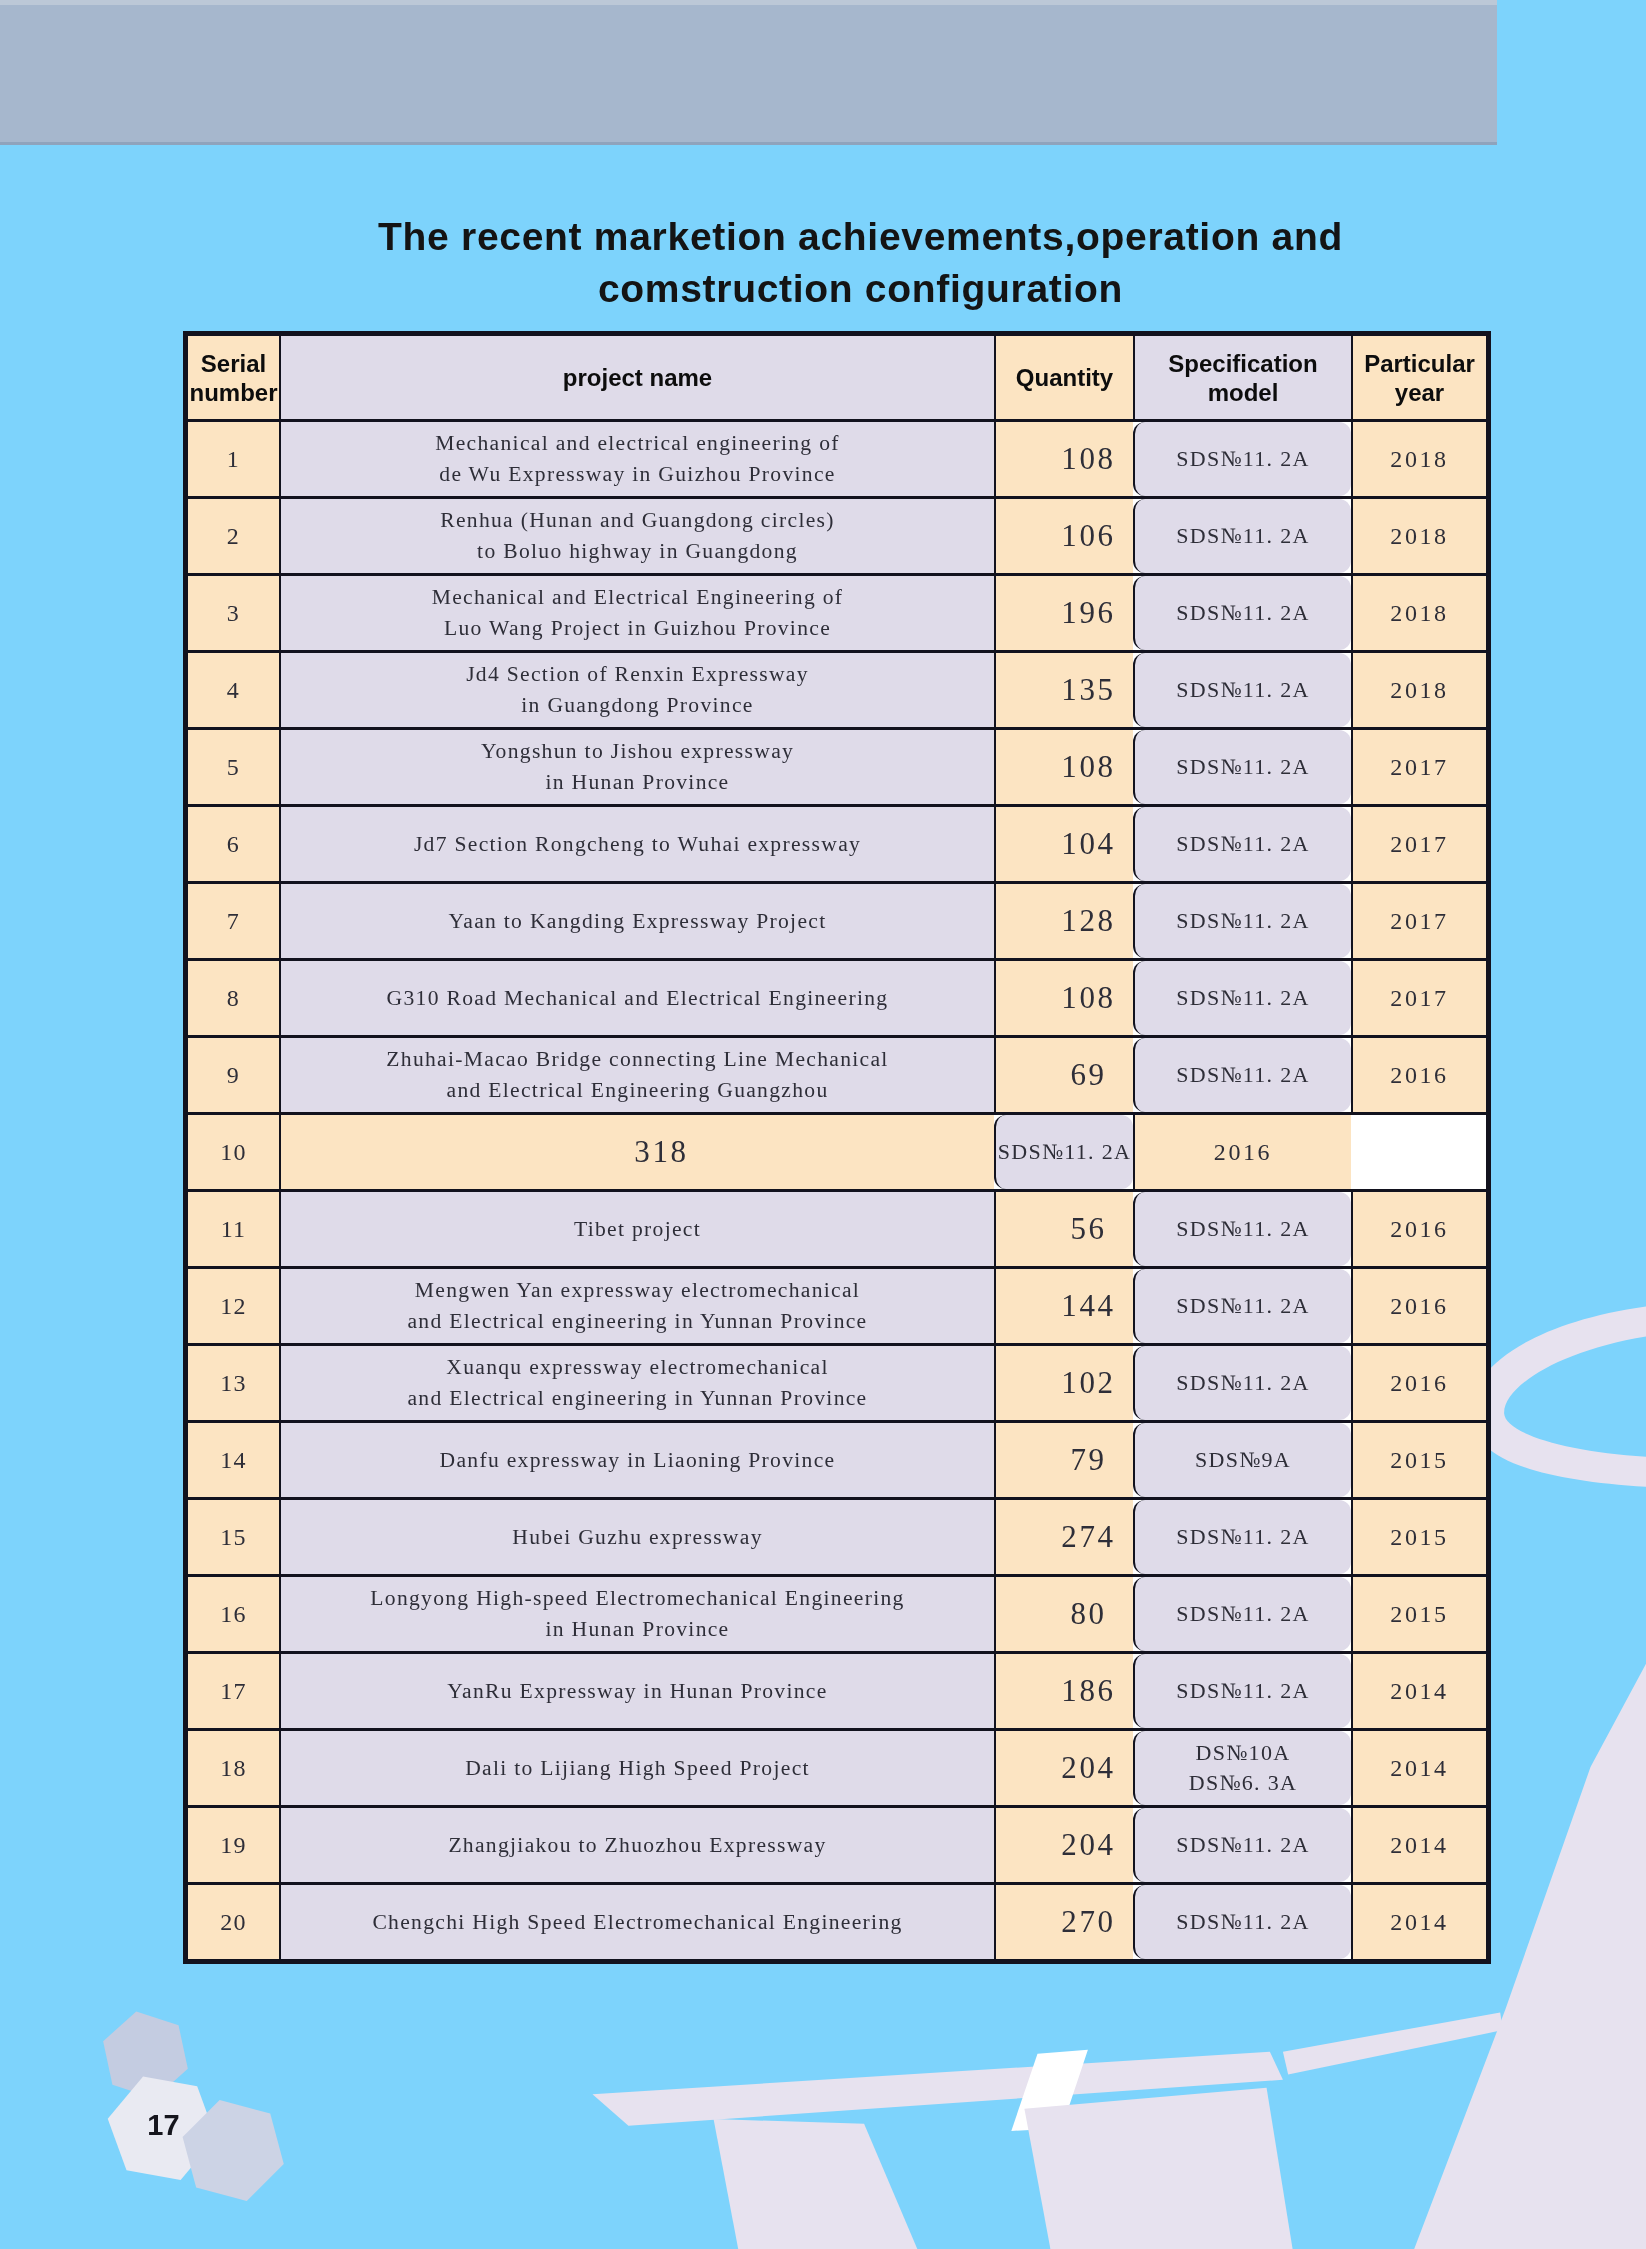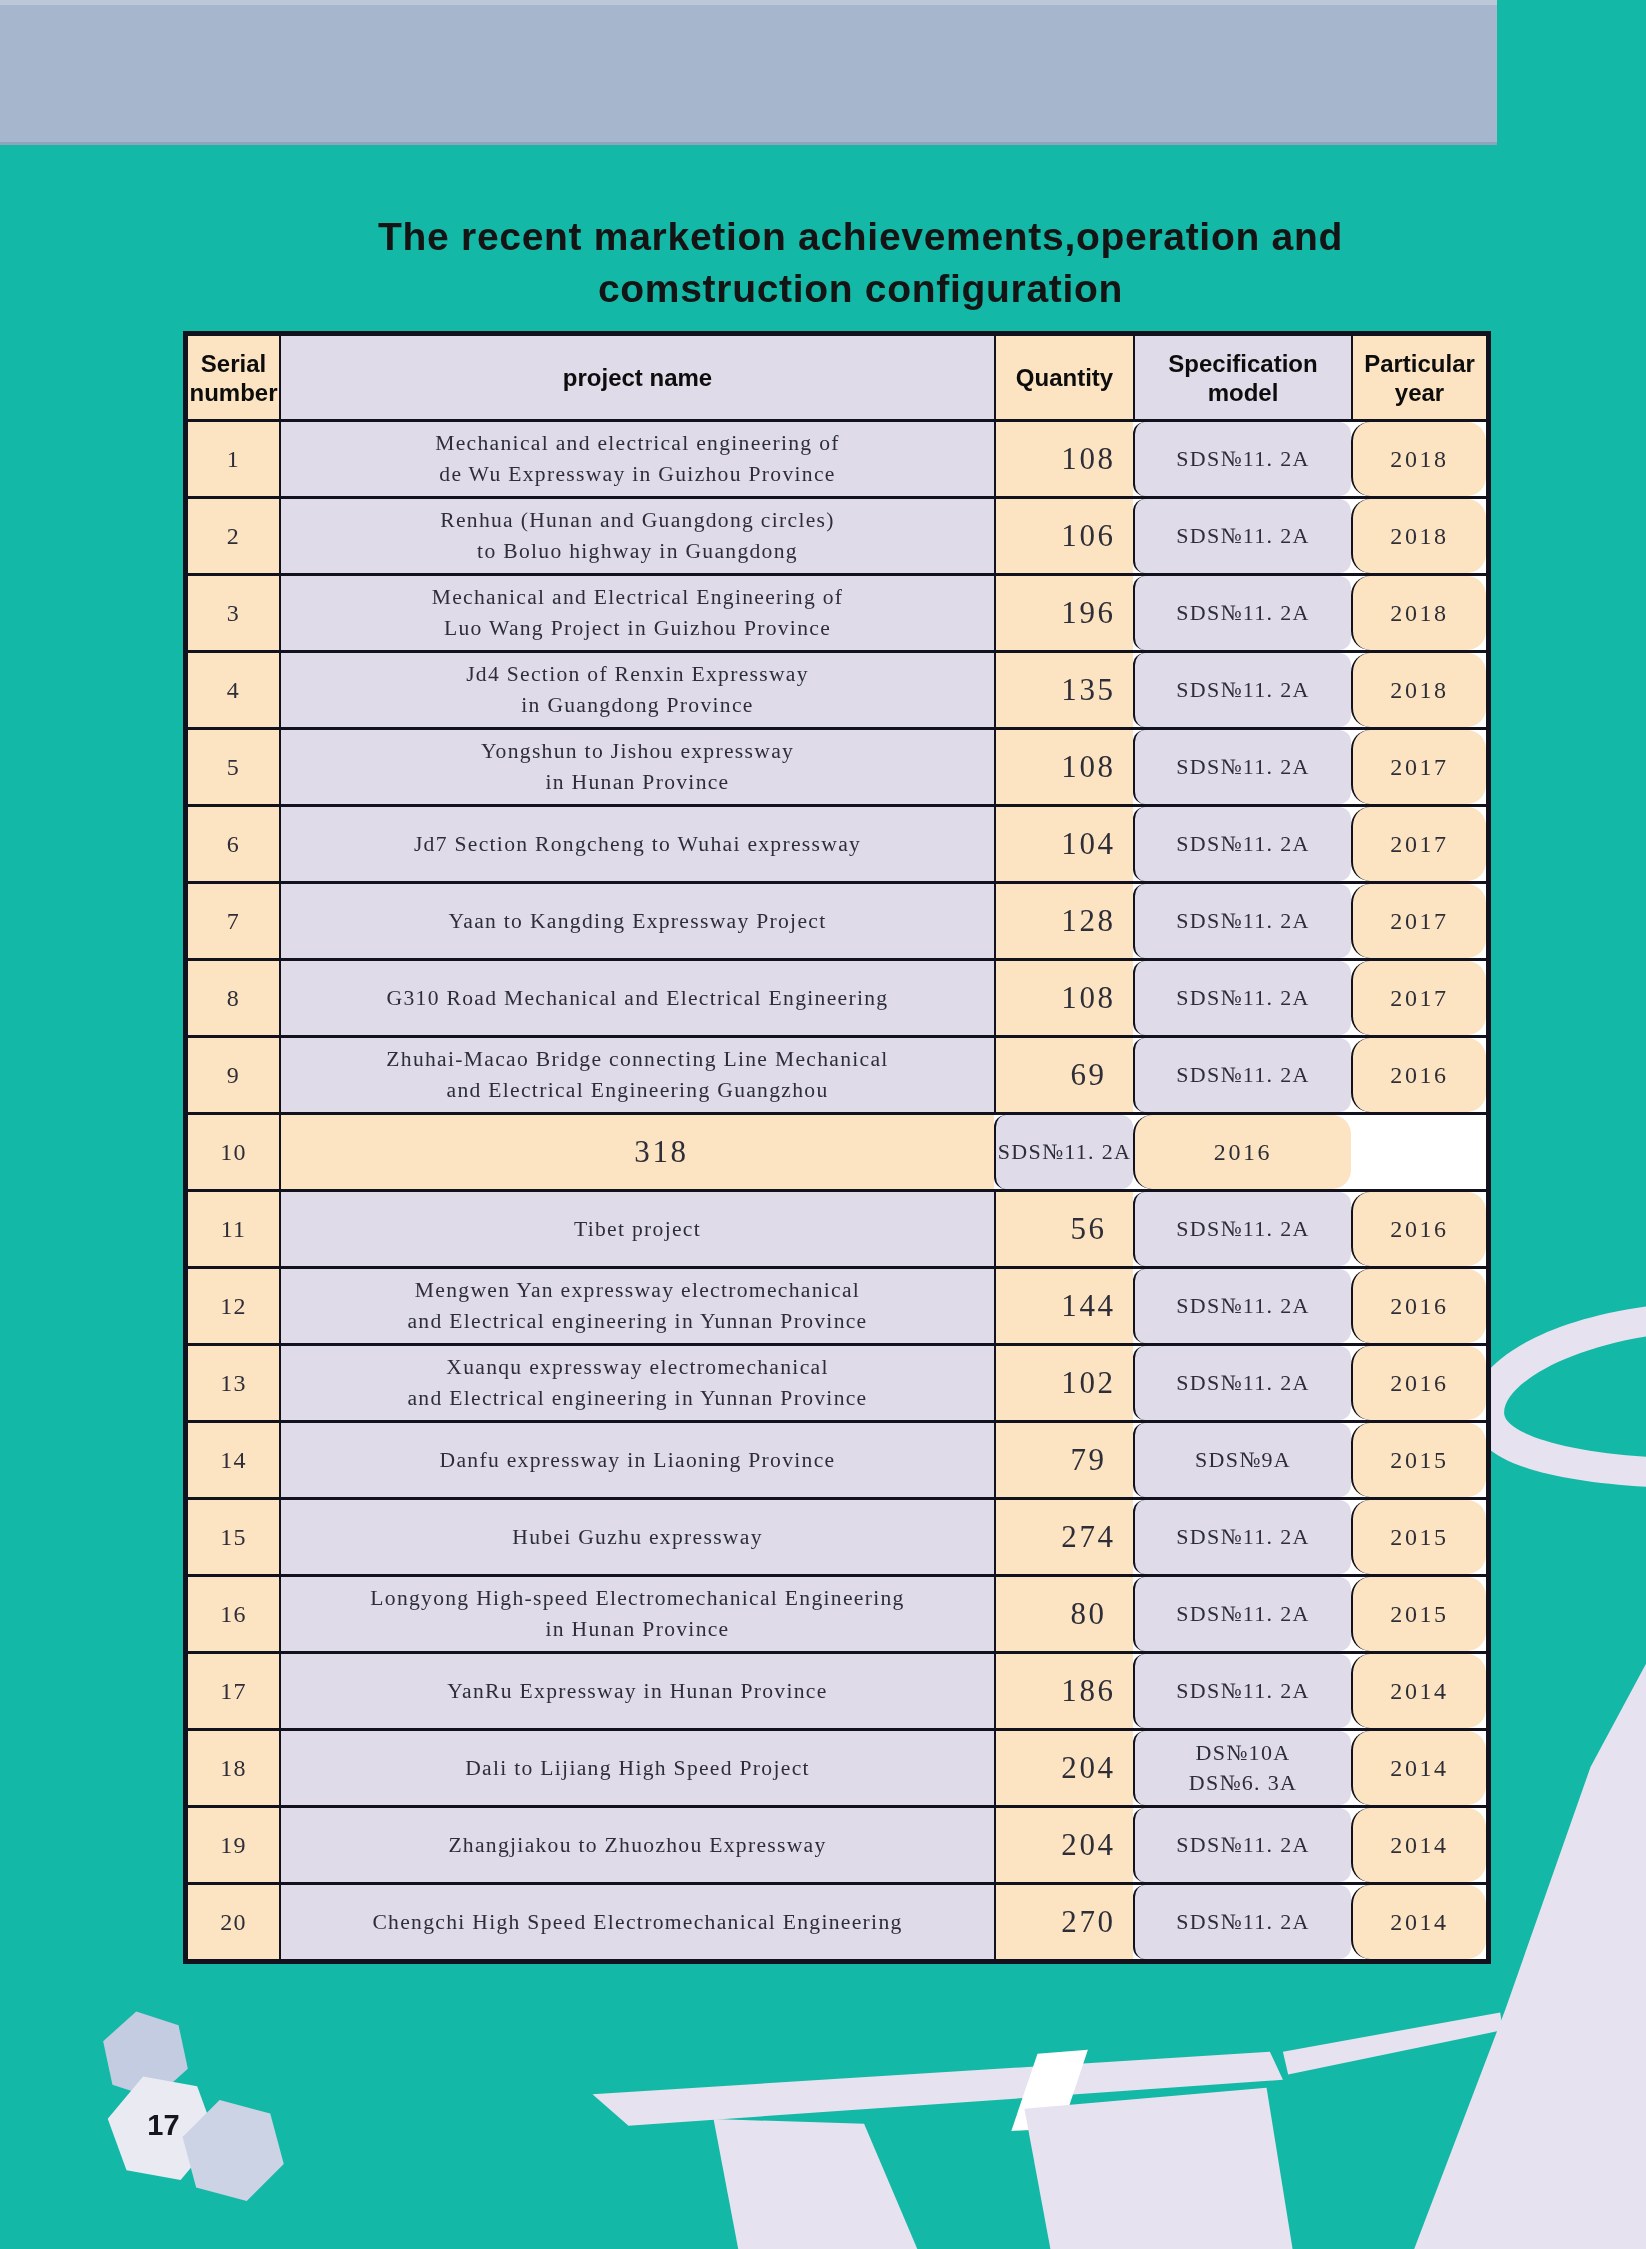--- a/index.html
+++ b/index.html
@@ -3,21 +3,21 @@
 <meta charset="utf-8">
 <style>
   :root{
     --border:#12121e;
     --peach:#fce4c2;
     --lav:#dfdbe9;
     --decor:#e7e2ef;
   }
   *{margin:0;padding:0;box-sizing:border-box;}
   body{background:#888;font-family:"Liberation Sans",sans-serif;}
-  .page{position:relative;width:1647px;height:2250px;background:#14b8a6;overflow:hidden;margin:0 auto;}
+  .page{position:relative;width:1647px;height:2250px;background:#7dd3fc;overflow:hidden;margin:0 auto;}
 
   .top-band{position:absolute;left:0;top:0;width:1497px;height:145px;
     background:#a6b7cd;border-top:5.2px solid #bcc8d7;border-bottom:3.9px solid #8fa3bc;z-index:1;}
 
   .decor-svg{position:absolute;left:0;top:0;width:1647px;height:2250px;z-index:0;}
 
   .title{position:absolute;left:183px;top:211px;width:1355px;text-align:center;z-index:2;
     font-family:"Liberation Sans",sans-serif;font-weight:bold;color:#141414;
     font-size:39px;line-height:52px;letter-spacing:0.7px;}
 
@@ -33,21 +33,21 @@
   .col-b{background:var(--lav);}
 
   .header-row .cell{font-family:"Liberation Sans",sans-serif;font-weight:bold;color:#0d0d0d;
     font-size:24px;line-height:29px;text-align:center;}
 
   .data-row .cell{font-family:"Liberation Serif",serif;color:#2e2e38;}
   .c-serial{font-size:24px;letter-spacing:1.3px;}
   .c-project{font-size:21.6px;letter-spacing:1.3px;line-height:31px;text-align:right;}
   .c-qty{font-size:31px;letter-spacing:2.6px;padding-left:48px;}
   .c-spec{font-size:22px;letter-spacing:1.3px;line-height:30px;text-align:center;border-radius:12px;}
-  .c-year{font-size:24px;letter-spacing:2.6px;border-radius:19px;}
+  .c-year{font-size:24px;letter-spacing:2.6px;}
 
   .page-number{position:absolute;left:134px;top:2109px;width:59px;text-align:center;z-index:2;
     font-family:"Liberation Sans",sans-serif;font-weight:bold;font-size:29px;color:#16161e;}
 </style>
 </head>
 <body>
 
 <div class="page">
 
   <div class="top-band"></div>

